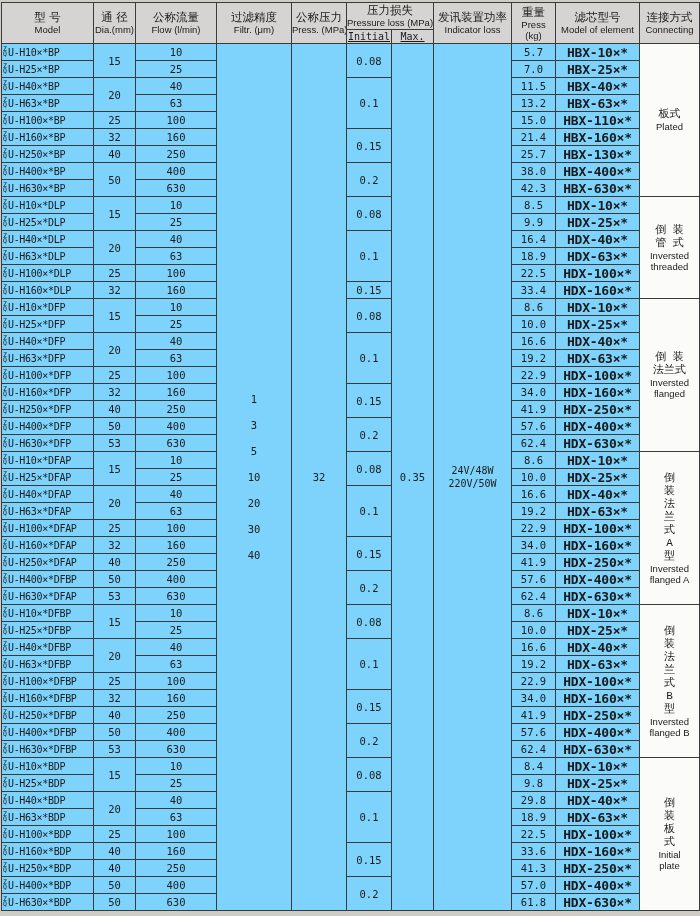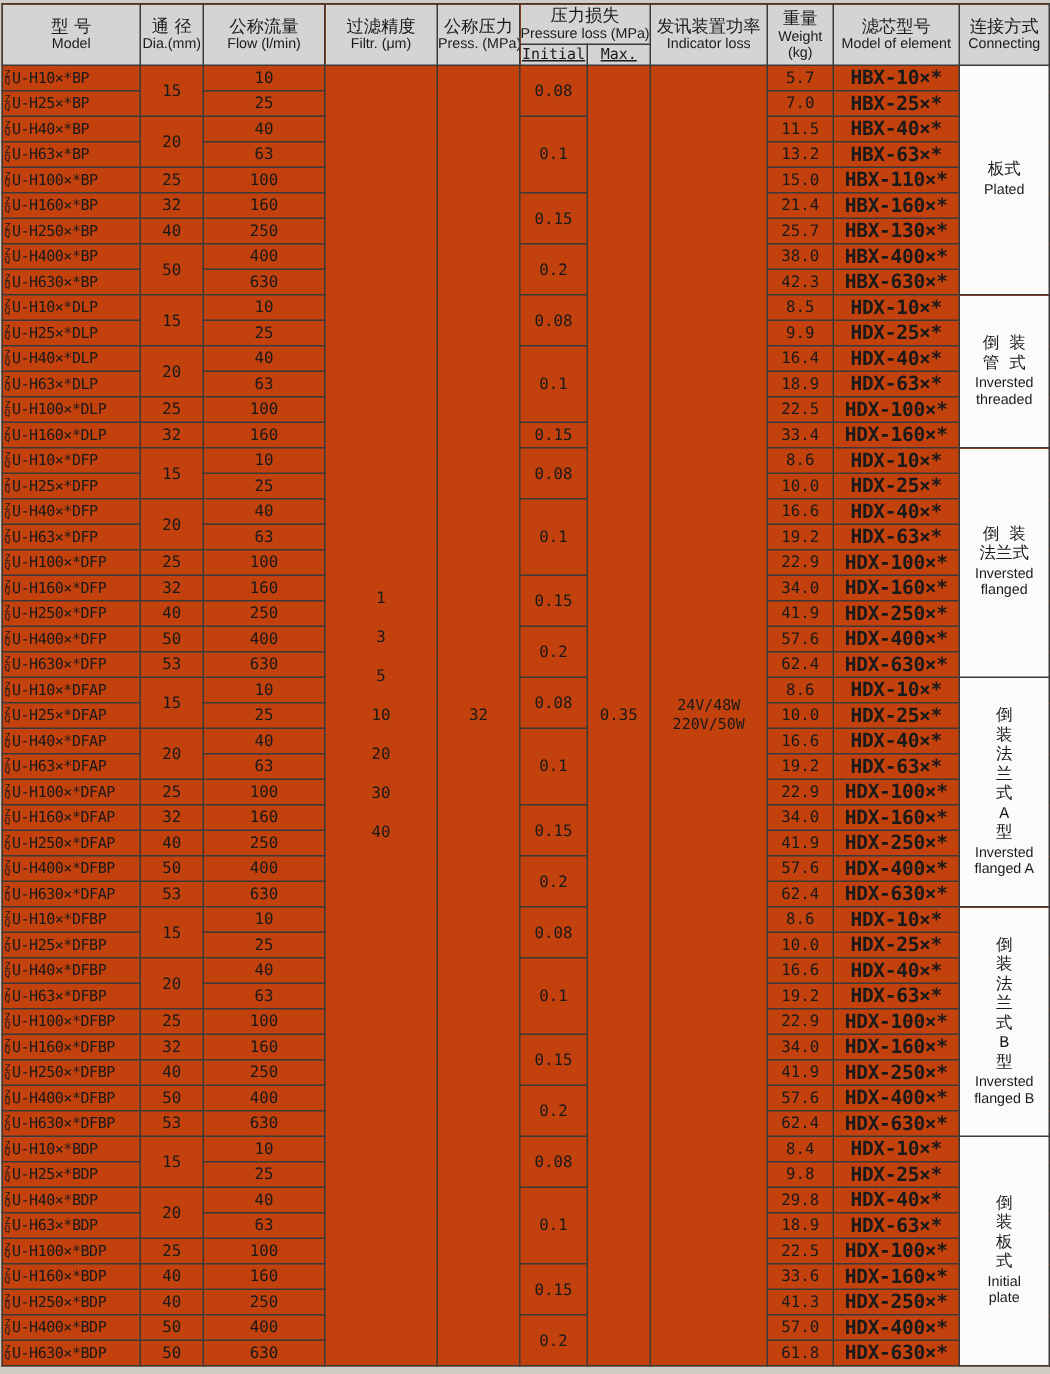--- a/index.html
+++ b/index.html
@@ -8,21 +8,21 @@
     background:#cfccc6;
     font-family:"DejaVu Sans Mono","Liberation Mono",monospace;
     color:#1a1a1a;
     overflow:hidden;
   }
   table{
     border-collapse:collapse;
     table-layout:fixed;
     width:698px;
     margin:2px 1px 0 1px;
-    background:#c2410c;
+    background:#7dd3fc;
   }
   th,td{
     border:1px solid #3a3a3a;
     padding:0;
     text-align:center;
     vertical-align:middle;
     overflow:hidden;
   }
   thead th{
     background:#d5d4d2;
@@ -109,21 +109,21 @@
       <th colspan="2">
         <div class="zh">压力损失</div>
         <div class="en">Pressure loss (MPa)</div>
       </th>
       <th rowspan="2">
         <div class="zh">发讯装置功率</div>
         <div class="en">Indicator loss</div>
       </th>
       <th rowspan="2">
         <div class="zh">重量</div>
-        <div class="en">Weight</div>
+        <div class="en">Press</div>
         <div class="en">(kg)</div>
       </th>
       <th rowspan="2">
         <div class="zh">滤芯型号</div>
         <div class="en">Model of element</div>
       </th>
       <th rowspan="2">
         <div class="zh">连接方式</div>
         <div class="en">Connecting</div>
       </th>

